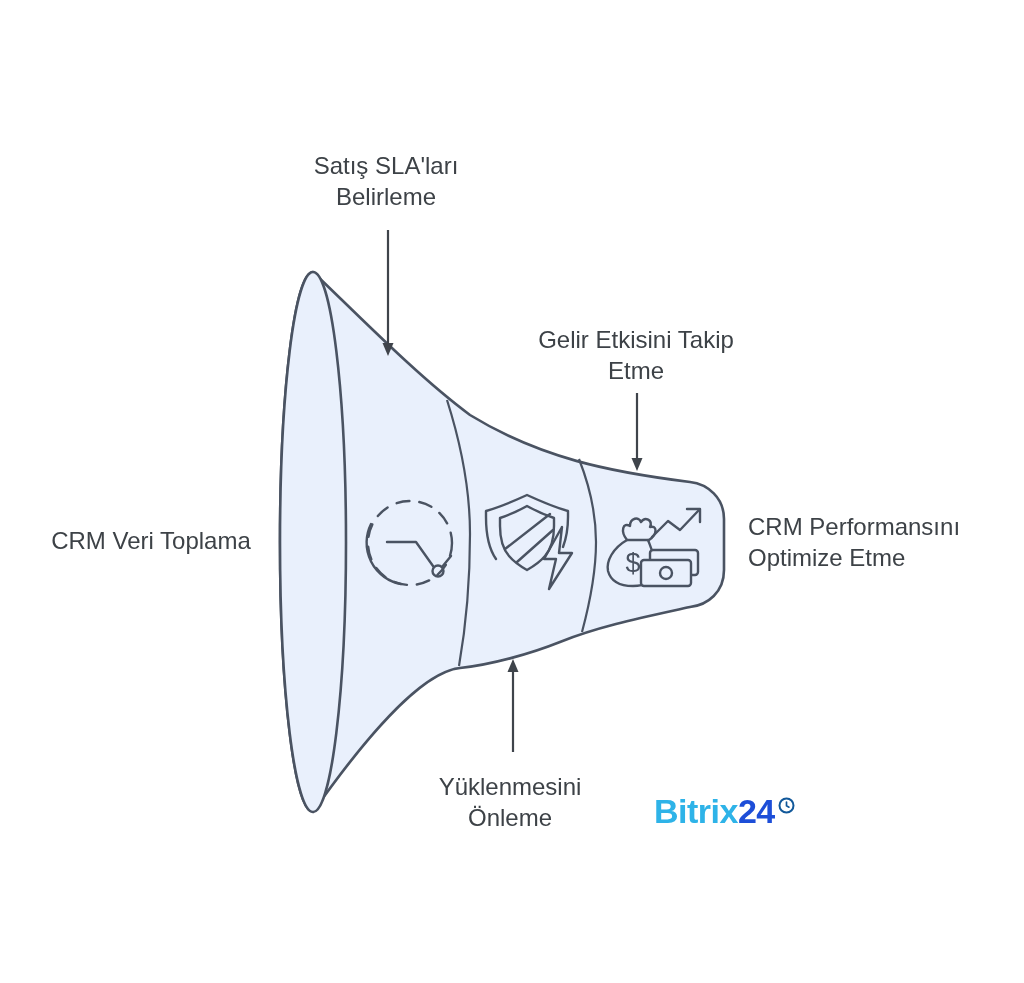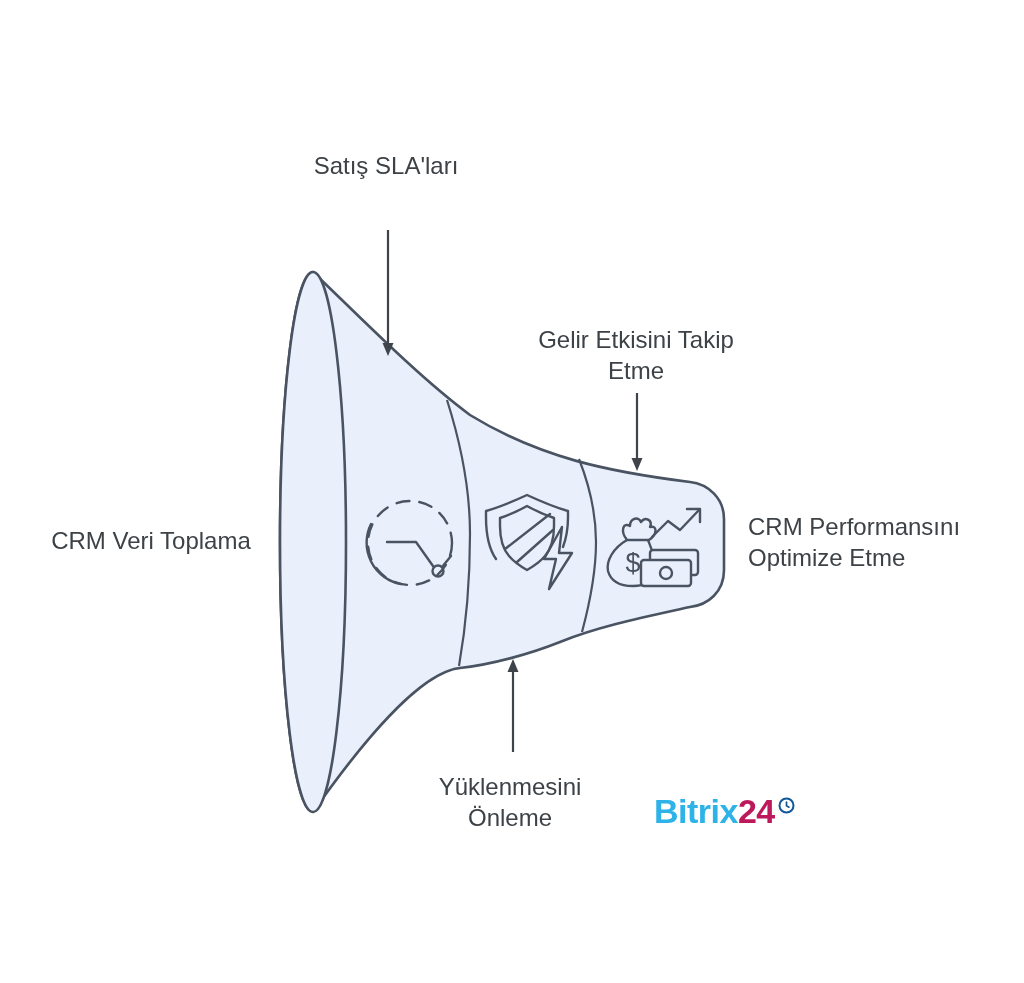--- a/index.html
+++ b/index.html
@@ -22,21 +22,21 @@
   .label.left-align{transform:none;text-align:left;}
   .label .line{display:block;}
   .bitrix{
     position:absolute;left:654px;top:793px;
     font:700 34px/36px "Liberation Sans", sans-serif;
     letter-spacing:-0.5px;
     white-space:nowrap;
     display:flex;align-items:flex-start;
   }
   .bitrix .part1{color:#2eb3e8;}
-  .bitrix .part2{color:#be185d;}
+  .bitrix .part2{color:#1d4ed8;}
   .bitrix .clock{margin-left:3px;margin-top:4px;}
   .credit{
     position:absolute;right:42px;top:921px;
     display:flex;align-items:center;gap:7px;
     font:400 20px/24px "Liberation Sans", sans-serif;
     color:#b9b9b9;
     white-space:nowrap;
   }
 </style>
 </head>
@@ -117,20 +117,21 @@
       </g>
       <g>
         <line x1="513" y1="752" x2="513" y2="672"></line>
         <polygon points="513,659 507.5,672 518.5,672" fill="#3f444b" stroke="none"></polygon>
       </g>
     </g>
   </svg>
 
   <div class="label" style="left:386px;top:150px;">
     <span class="line">Satış SLA'ları</span>
+    <span class="line">Belirleme</span>
   </div>
 
   <div class="label" style="left:636px;top:317px;margin-top:7px;">
     <span class="line">Gelir Etkisini Takip</span>
     <span class="line">Etme</span>
   </div>
 
   <div class="label" style="left:151px;top:525px;">
     <span class="line">CRM Veri Toplama</span>
   </div>

